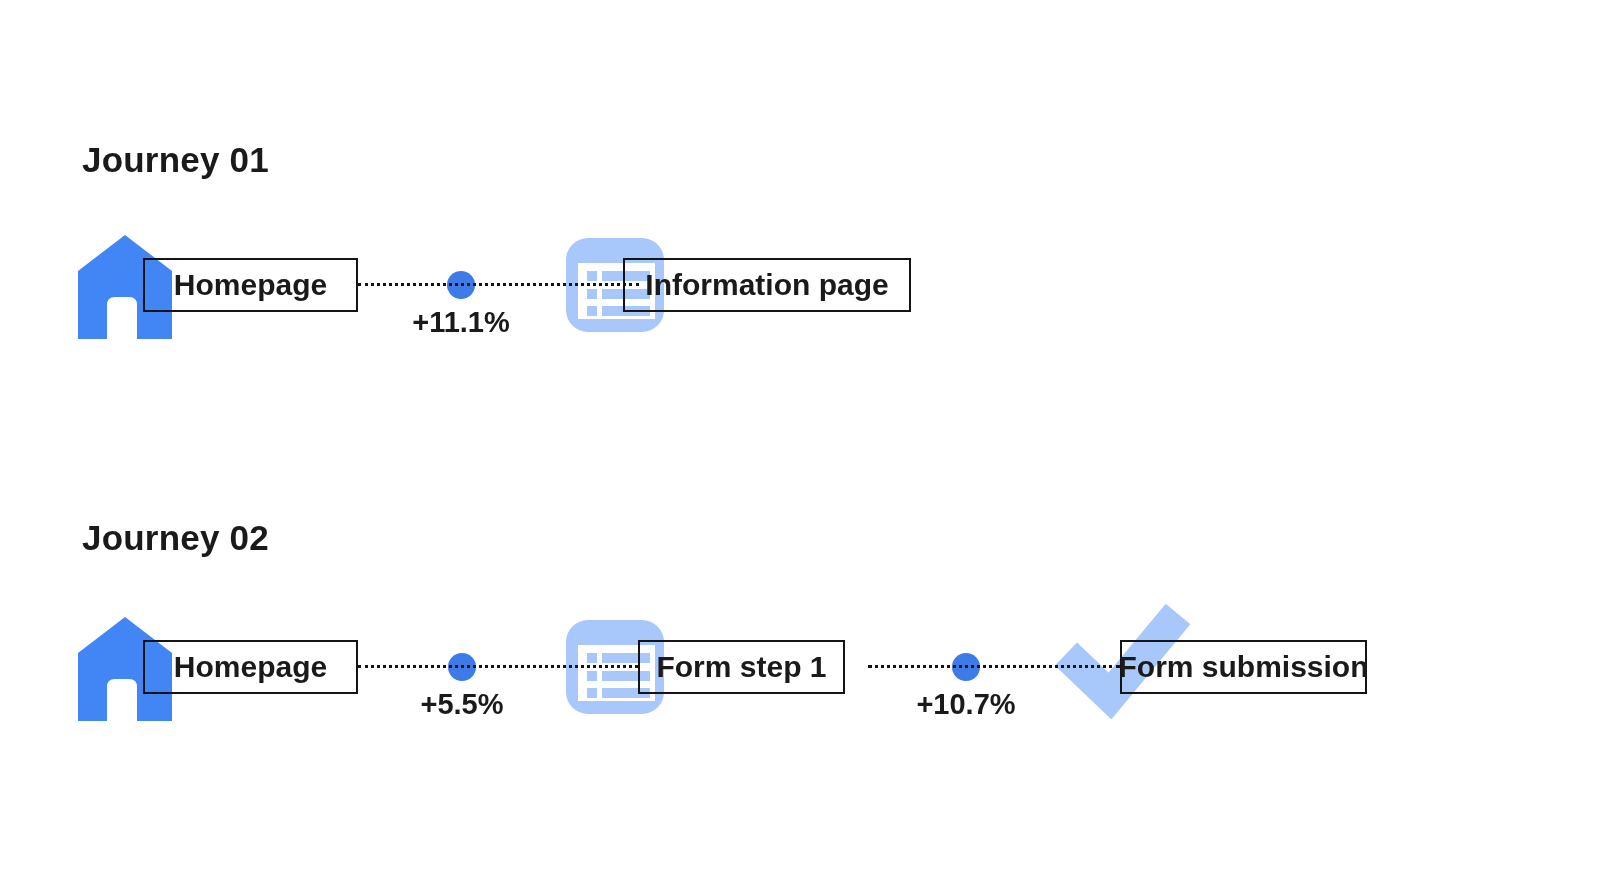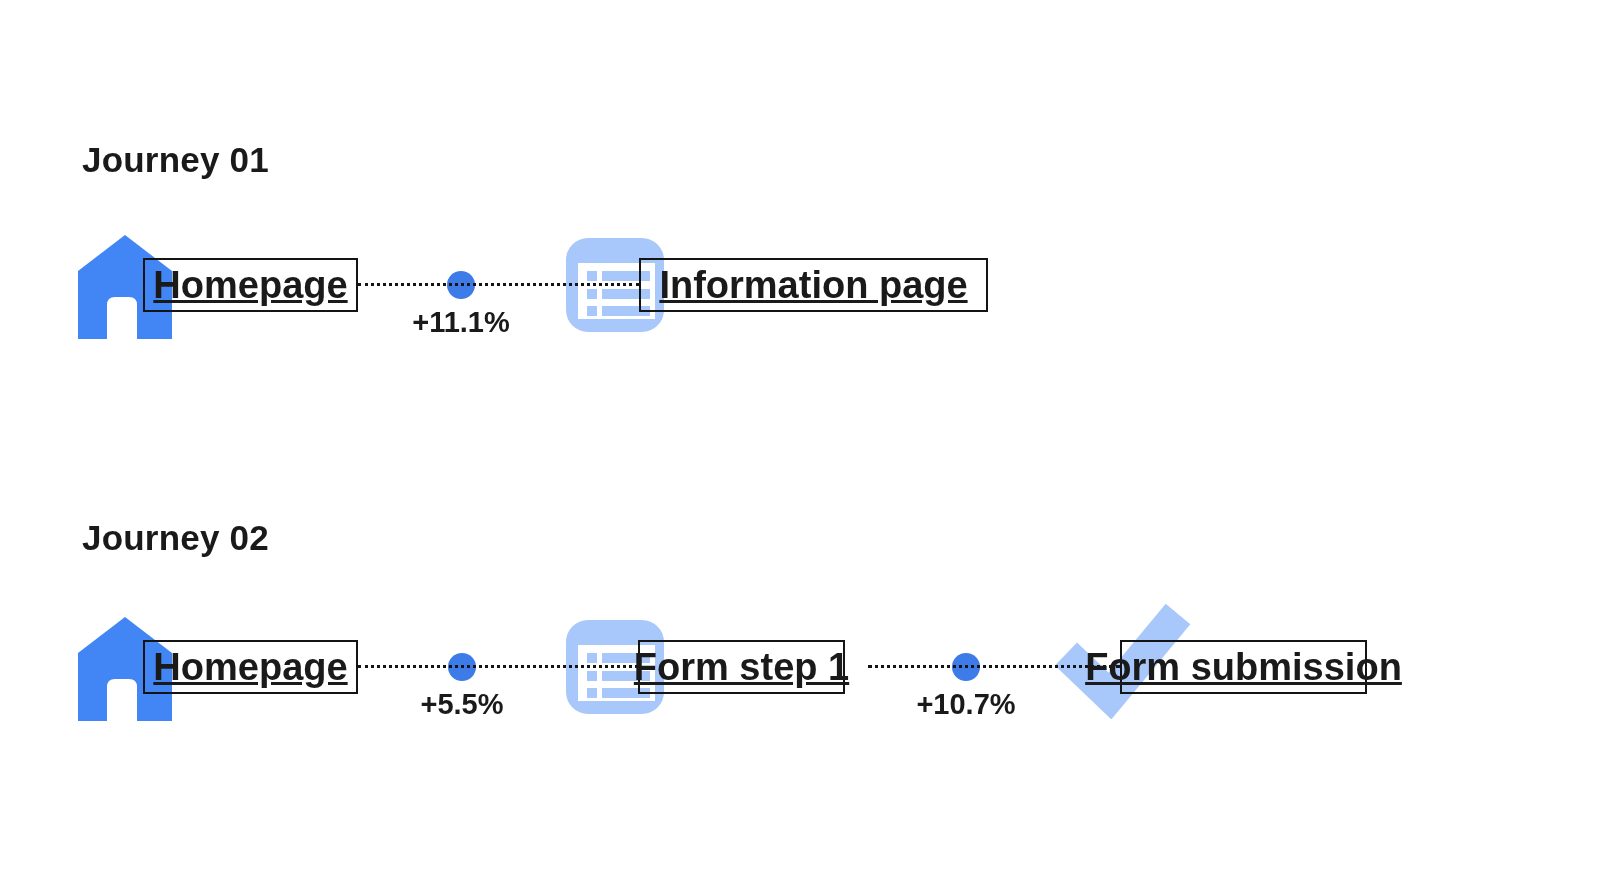--- a/index.html
+++ b/index.html
@@ -21,21 +21,21 @@
     font-size:35px;font-weight:700;color:var(--ink);letter-spacing:0.2px;
     line-height:1;white-space:nowrap;z-index:5;
   }
   
   .step-box{
     position:absolute;height:54px;border:2px solid var(--line-ink);
     background:transparent;display:flex;align-items:center;justify-content:center;
     z-index:4;
   }
   .step-label{
-    font-size:38px;font-weight:700;color:var(--ink);white-space:nowrap;line-height:1;text-decoration:underline;
+    font-size:30px;font-weight:700;color:var(--ink);white-space:nowrap;line-height:1;
   }
   
   .edge-line{
     position:absolute;height:0;border-top:3px dotted var(--line-ink);z-index:3;
   }
   .edge-dot{
     position:absolute;width:28px;height:28px;border-radius:50%;
     background:var(--dot-blue);z-index:2;
   }
   .edge-delta{
@@ -90,21 +90,21 @@
           <span class="doc-bullet"></span>
           <span class="doc-bar"></span>
         </div>
       <div class="doc-row">
           <span class="doc-bullet"></span>
           <span class="doc-bar"></span>
         </div>
     </div>
   </div>
 
-  <div class="step-box" style="left:639px;top:258px;width:349px">
+  <div class="step-box" style="left:623px;top:258px;width:288px">
     <span class="step-label">Information page</span>
   </div>
 
   <div class="journey-title" style="top:520px">Journey 02</div>
 
   <svg class="home-icon" style="left:78px;top:617px" viewBox="0 0 94 104" aria-hidden="true">
     <path d="M47 0 L94 36 L94 104 L0 104 L0 36 Z" style="fill:var(--node-blue)"></path>
     <path d="M29 104 L29 70 Q29 62 37 62 L51 62 Q59 62 59 70 L59 104 Z" fill="#ffffff"></path>
   </svg>
 

